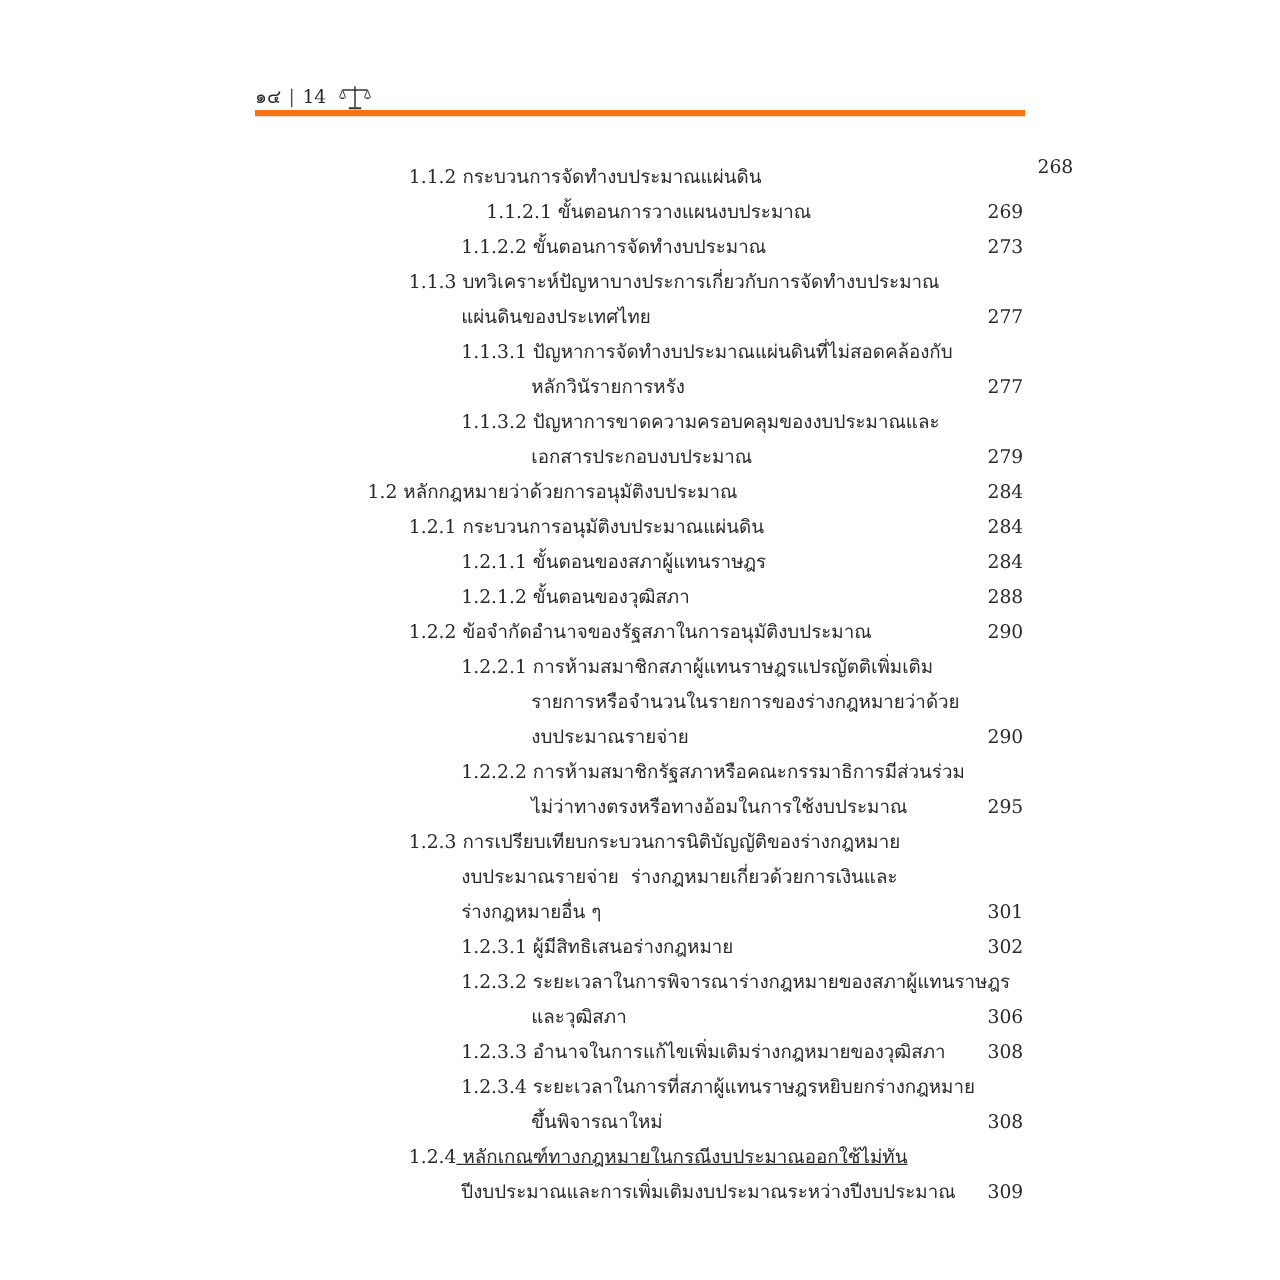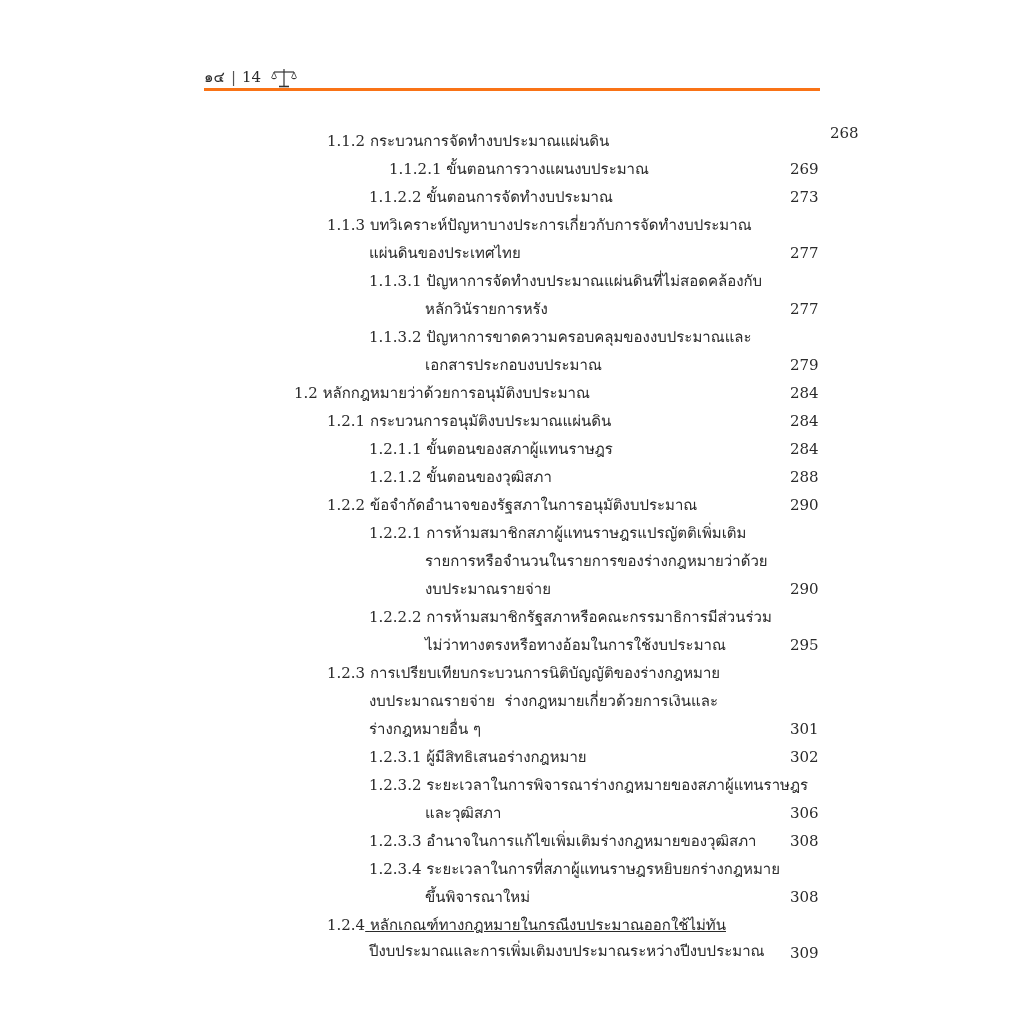--- a/index.html
+++ b/index.html
@@ -1,19 +1,19 @@
 <!DOCTYPE html>
 <html><head>
 <meta charset="utf-8">
 <style>
   html, body { margin:0; padding:0; }
   body { width:1024px; height:1024px; background:#ffffff; position:relative; overflow:hidden;
          font-family:"DejaVu Serif","Liberation Serif",serif; color:#2a2a2a; }
   .header { position:absolute; left:204px; top:66px; width:616px; height:22px;
-            border-bottom:3px solid #f97316; font-size:15px; display:flex; align-items:flex-end; }
+            border-bottom:5px solid #f97316; font-size:15px; display:flex; align-items:flex-end; }
   .header span { display:inline-block; line-height:18px; padding-bottom:2px; }
   .hdr-thai { font-size:14px; letter-spacing:0.1px; }
   .hdr-sep { margin:0 6px; color:#555; }
   .hdr-num { }
   .scales { width:26px; height:20px; margin:0 10px 0 10px; position:relative; top:0px; }
   .toc { position:absolute; left:0; top:0; width:1024px; }
   .row { position:absolute; height:26px; font-size:15px; line-height:26px; white-space:nowrap; }
   .num { display:inline-block; }
   .pg { position:absolute; left:790px; font-size:15px; line-height:26px; }
 </style>
@@ -152,16 +152,16 @@
     <span class="num">1.2.3.4</span>
     <span>ระยะเวลาในการที่สภาผู้แทนราษฎรหยิบยกร่างกฎหมาย</span>
   </div>
   <div class="row" style="left:425px;top:884px;">ขึ้นพิจารณาใหม่</div>
   <div class="pg" style="top:884px;">308</div>
 
   <div class="row" style="left:327px;top:912px;text-decoration:underline;">
     <span class="num">1.2.4</span>
     <span>หลักเกณฑ์ทางกฎหมายในกรณีงบประมาณออกใช้ไม่ทัน</span>
   </div>
-  <div class="row" style="left:369px;top:940px;font-family:Liberation Mono, monospace;">ปีงบประมาณและการเพิ่มเติมงบประมาณระหว่างปีงบประมาณ</div>
+  <div class="row" style="left:369px;top:940px;">ปีงบประมาณและการเพิ่มเติมงบประมาณระหว่างปีงบประมาณ</div>
   <div class="pg" style="top:940px;">309</div>
 
 </div>
 
 </body></html>

